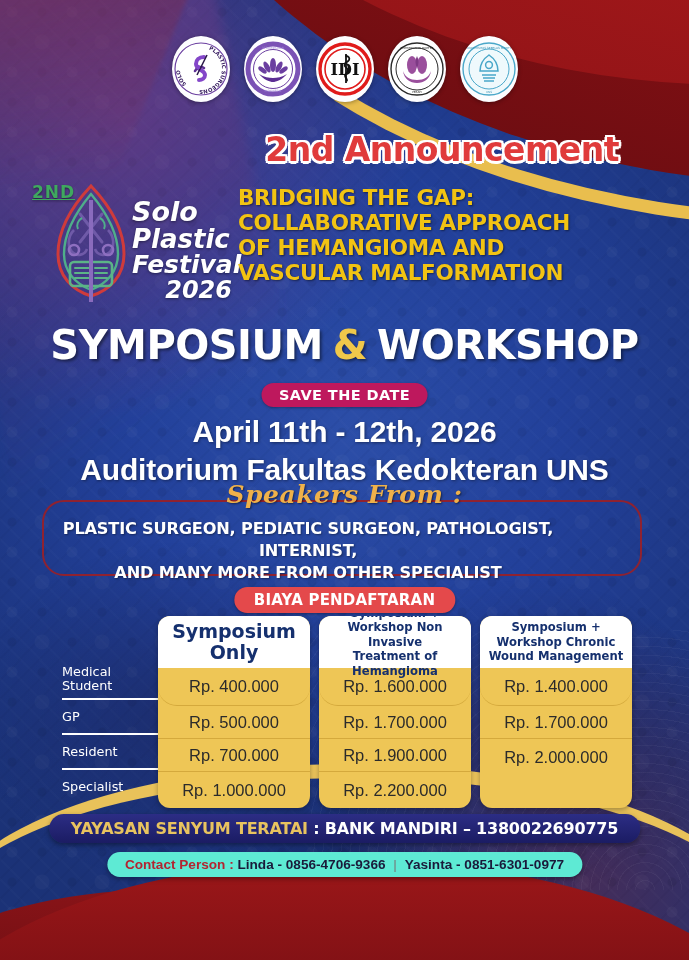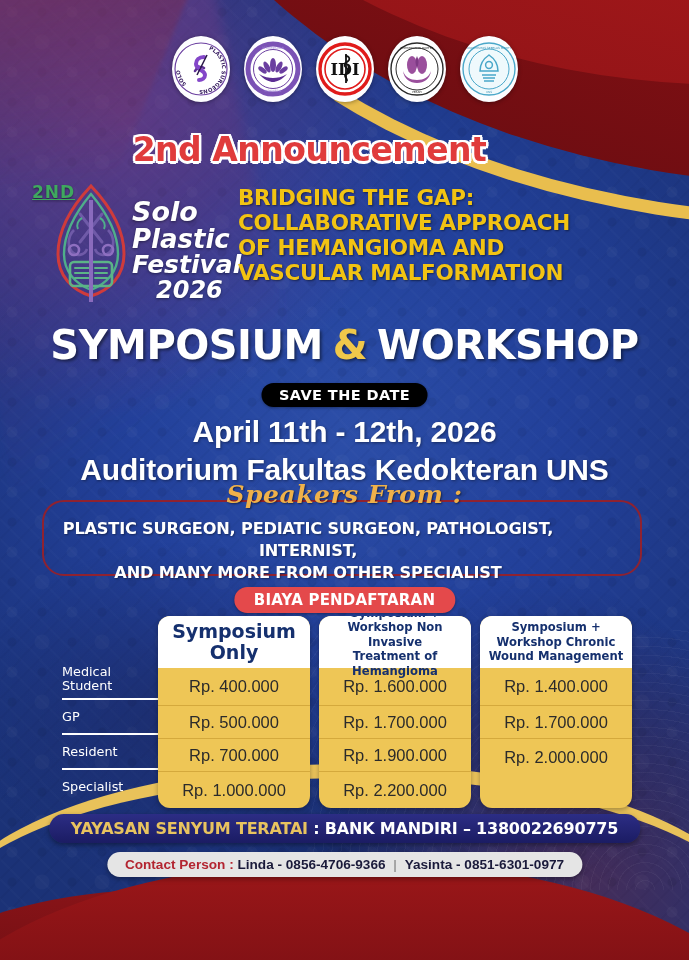--- a/index.html
+++ b/index.html
@@ -99,21 +99,21 @@
     display:flex;justify-content:center;gap:14px;
   }
   .logo{
     width:58px;height:66px;border-radius:50%;
     background:#fdfdff;display:flex;align-items:center;justify-content:center;
     box-shadow:0 1px 4px rgba(0,0,0,.35);position:relative;overflow:hidden;
   }
   .logo svg{display:block;}
   
   .announce{
-    position:absolute;top:130px;left:0;width:619px;text-align:center;
+    position:absolute;top:130px;left:0;width:619px;text-align:right;
     font-size:33px;font-weight:bold;letter-spacing:-.5px;color:#e03b3b;
     font-family:"DejaVu Sans",sans-serif;
     text-shadow:
       -2px -2px 0 #fff, 2px -2px 0 #fff, -2px 2px 0 #fff, 2px 2px 0 #fff,
       0 -2.5px 0 #fff, 0 2.5px 0 #fff, -2.5px 0 0 #fff, 2.5px 0 0 #fff;
   }
   
   .emblem-wrap{position:absolute;left:24px;top:178px;width:200px;height:130px;}
   .badge-2nd{
     position:absolute;left:8px;top:4px;color:#3fa85f;font-weight:bold;
@@ -123,21 +123,21 @@
   }
   .gunungan{position:absolute;left:28px;top:6px;}
   .festival-text{
     position:absolute;left:108px;top:20px;color:#ffffff;
     font-family:"DejaVu Sans",sans-serif;line-height:1.02;
     text-shadow:0 1px 3px rgba(0,0,0,.45);
   }
   .festival-text .l1{font-size:27px;font-style:italic;font-weight:bold;}
   .festival-text .l2{font-size:26px;font-style:italic;font-weight:bold;}
   .festival-text .l3{font-size:25px;font-style:italic;font-weight:bold;}
-  .festival-text .l4{font-size:24px;font-style:italic;font-weight:bold;margin-left:24px;}
+  .festival-text .l4{font-size:24px;font-style:italic;font-weight:bold;margin-left:24px;text-align:center;}
   
   .theme{
     position:absolute;left:238px;top:186px;width:440px;
     color:#f2c313;font-weight:bold;font-size:21.5px;line-height:1.16;
     font-family:"DejaVu Sans",sans-serif;letter-spacing:-.3px;
     text-shadow:1px 1px 2px rgba(0,0,0,.45);
   }
   
   .symp{
     position:absolute;top:322px;left:0;width:689px;text-align:center;
@@ -147,21 +147,21 @@
   }
   .symp .amp{
     display:inline-block;color:#f0c84a;position:relative;padding:0 10px;
   }
   .symp .amp::before{
     content:"";position:absolute;left:0;top:4px;width:100%;height:38px;
     background:#8e1616;border-radius:6px;transform:rotate(-6deg);z-index:-1;
   }
   .save-date{
     position:absolute;top:383px;left:50%;transform:translateX(-50%);
-    background:#000000;color:#fff;font-weight:bold;font-size:14.5px;
+    background:#be185d;color:#fff;font-weight:bold;font-size:14.5px;
     padding:4px 18px;border-radius:14px;letter-spacing:.4px;
     font-family:"DejaVu Sans",sans-serif;
     box-shadow:0 1px 3px rgba(0,0,0,.35);
   }
   .when{
     position:absolute;top:413px;left:0;width:689px;text-align:center;
     color:#fff;font-size:30px;font-weight:bold;line-height:1.25;
     font-family:"Liberation Sans",sans-serif;letter-spacing:-.2px;
     text-shadow:1px 1px 3px rgba(0,0,0,.4);
   }
@@ -213,34 +213,34 @@
     box-sizing:border-box;
   }
   .col.c1 .colhead{height:52px;font-size:19px;line-height:1.12;}
   .col.c2 .colhead,.col.c3 .colhead{height:52px;font-size:11.6px;line-height:1.25;padding:0 4px;}
   .cell{
     height:33px;display:flex;align-items:center;justify-content:center;
     color:#2b2b2b;font-size:16.5px;font-family:"Liberation Sans",sans-serif;
     border-bottom:1.5px solid #d4a93c;box-sizing:border-box;
   }
   .cell:last-child{border-bottom:none;height:36px;}
-  .cell.tall{height:38px;}
+  .cell.tall{height:38px;border-radius:19px;}
   
   .bank{
     position:absolute;top:814px;left:50%;transform:translateX(-50%);
     background:linear-gradient(180deg,#2c2d85,#1b1c63);
     border-radius:16px;padding:5px 22px;white-space:nowrap;
     font-weight:bold;font-size:16px;font-family:"DejaVu Sans",sans-serif;
     box-shadow:0 2px 5px rgba(0,0,0,.4);letter-spacing:-.2px;
   }
   .bank .yy{color:#e8c35f;}
   .bank .bb{color:#ffffff;}
   .contact{
     position:absolute;top:852px;left:50%;transform:translateX(-50%);
-    background:#e5e5e5;border-radius:16px;padding:5px 18px;white-space:nowrap;
+    background:#5eead4;border-radius:16px;padding:5px 18px;white-space:nowrap;
     font-size:13.6px;font-family:"Liberation Sans",sans-serif;
     box-shadow:0 2px 5px rgba(0,0,0,.35);
   }
   .contact .lbl{color:#b32430;font-weight:bold;}
   .contact .val{color:#1a1a3a;font-weight:bold;}
   .contact .sep{color:#777;margin:0 4px;}
 </style>
 </head>
 <body>
 

